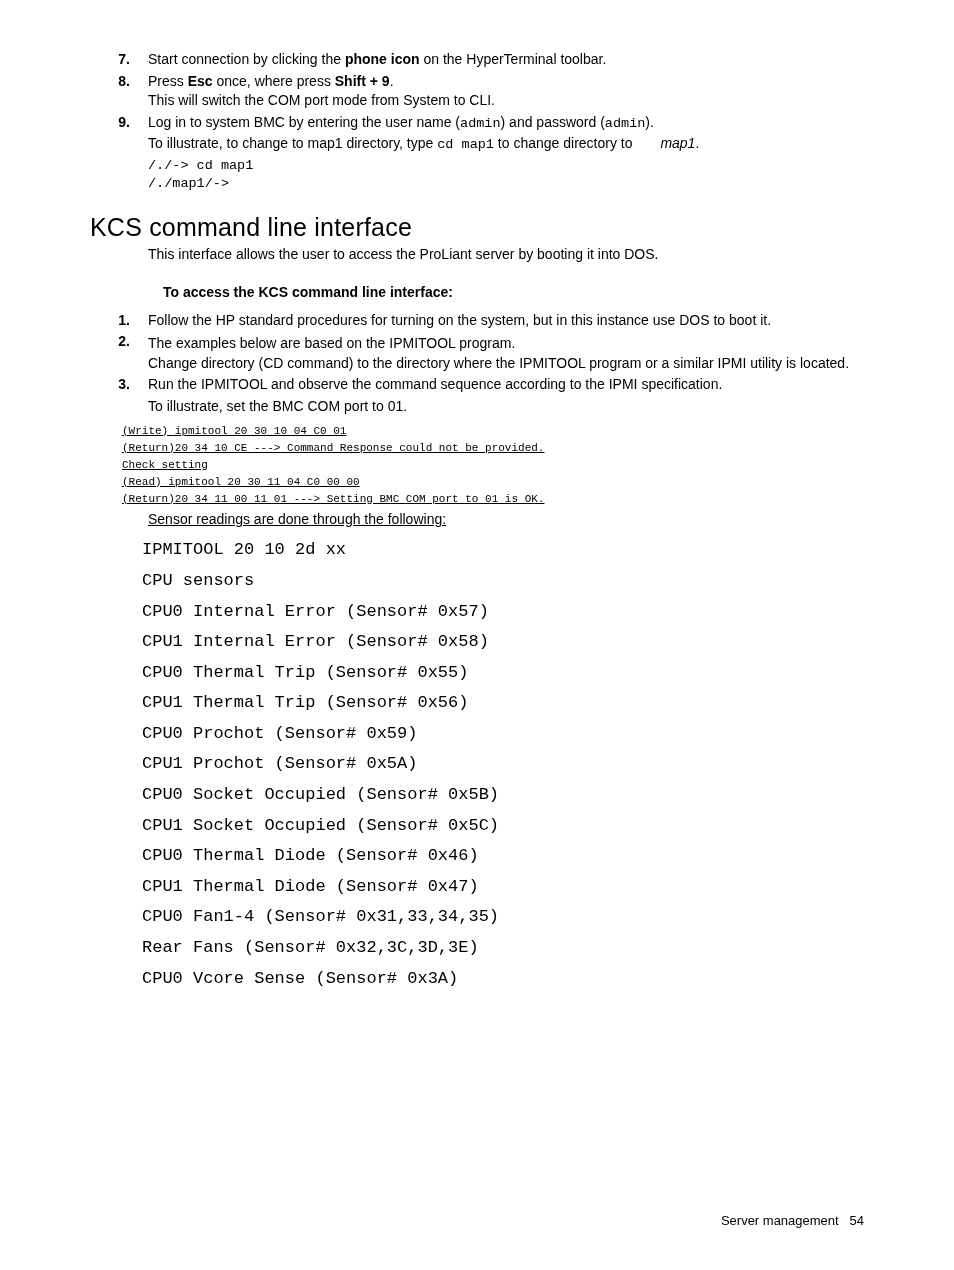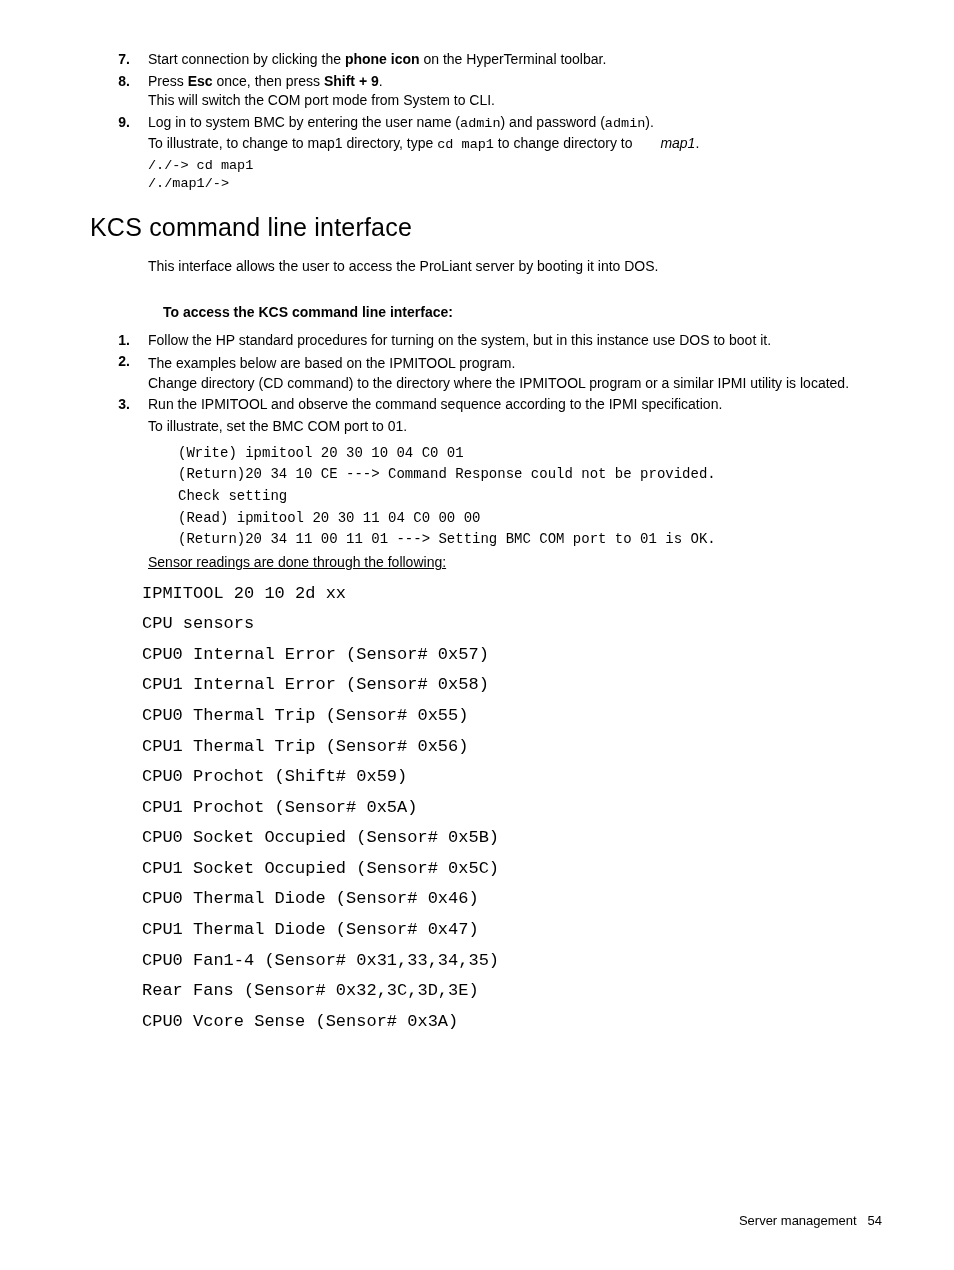--- a/index.html
+++ b/index.html
@@ -26,52 +26,53 @@
   }
   .ol-content {
     flex: 1;
   }
   .mono {
     font-family: "Courier New", monospace;
     font-size: 13.5px;
   }
   .mono-block {
     font-family: "Courier New", monospace;
-    font-size: 14px;
+    font-size: 11px;
     line-height: 1.55;
-    margin-left: 88px;
+    margin-left: 32px;
+    text-decoration: underline;
   }
   h2.section {
     font-weight: 300;
     font-size: 25px;
-    margin: 16px 0 12px 0;
+    margin: 16px 0 0 0;
     font-family: "Futura", "Trebuchet MS", Arial, sans-serif;
     letter-spacing: 0.2px;
   }
   .para {
     margin-left: 58px;
-    margin-bottom: 26px;
+    margin-bottom: 18px;
   }
   .subhead {
     font-weight: bold;
     margin-left: 73px;
     margin-top: 12px;
     margin-bottom: 8px;
   }
   .italic {
     font-style: italic;
     margin-left: 24px;
   }
   .bold {
     font-weight: bold;
   }
   .footer {
     position: fixed;
     bottom: 40px;
-    right: 72px;
+    right: 90px;
     font-size: 13px;
   }
   .sensor-block {
     font-family: "Courier New", monospace;
     font-size: 17px;
     line-height: 1.8;
     margin-left: 52px;
   }
 </style>
 </head>
@@ -80,21 +81,21 @@
 <div class="ol-row">
   <div class="ol-num">7.</div>
   <div class="ol-content">
     <span>Start connection by clicking the </span><span class="bold">phone icon</span><span> on the HyperTerminal toolbar.</span>
   </div>
 </div>
 
 <div class="ol-row">
   <div class="ol-num">8.</div>
   <div class="ol-content">
-    <span>Press </span><span class="bold">Esc</span><span> once, then press </span><span class="bold">Shift + 9</span><span>.</span>
+    <span>Press </span><span class="bold">Esc</span><span> once, where press </span><span class="bold">Shift + 9</span><span>.</span>
     <div>This will switch the COM port mode from System to CLI.</div>
   </div>
 </div>
 
 <div class="ol-row">
   <div class="ol-num">9.</div>
   <div class="ol-content">
     <span>Log in to system BMC by entering the user name (</span><span class="mono">admin</span><span>) and password (</span><span class="mono">admin</span><span>).</span>
     <div>
       <span>To illustrate, to change to map1 directory, type </span><span class="mono">cd map1</span><span> to change directory to </span><span class="italic">map1</span><span>.</span>
@@ -141,21 +142,21 @@
 
 <div class="para" style="margin-top:2px; margin-bottom:6px;text-decoration:underline;">Sensor readings are done through the following:</div>
 
 <div class="sensor-block">
   <div>IPMITOOL 20 10 2d xx</div>
   <div>CPU sensors</div>
   <div>CPU0 Internal Error (Sensor# 0x57)</div>
   <div>CPU1 Internal Error (Sensor# 0x58)</div>
   <div>CPU0 Thermal Trip (Sensor# 0x55)</div>
   <div>CPU1 Thermal Trip (Sensor# 0x56)</div>
-  <div>CPU0 Prochot (Shift# 0x59)</div>
+  <div>CPU0 Prochot (Sensor# 0x59)</div>
   <div>CPU1 Prochot (Sensor# 0x5A)</div>
   <div>CPU0 Socket Occupied (Sensor# 0x5B)</div>
   <div>CPU1 Socket Occupied (Sensor# 0x5C)</div>
   <div>CPU0 Thermal Diode (Sensor# 0x46)</div>
   <div>CPU1 Thermal Diode (Sensor# 0x47)</div>
   <div>CPU0 Fan1-4 (Sensor# 0x31,33,34,35)</div>
   <div>Rear Fans (Sensor# 0x32,3C,3D,3E)</div>
   <div>CPU0 Vcore Sense (Sensor# 0x3A)</div>
 </div>
 

